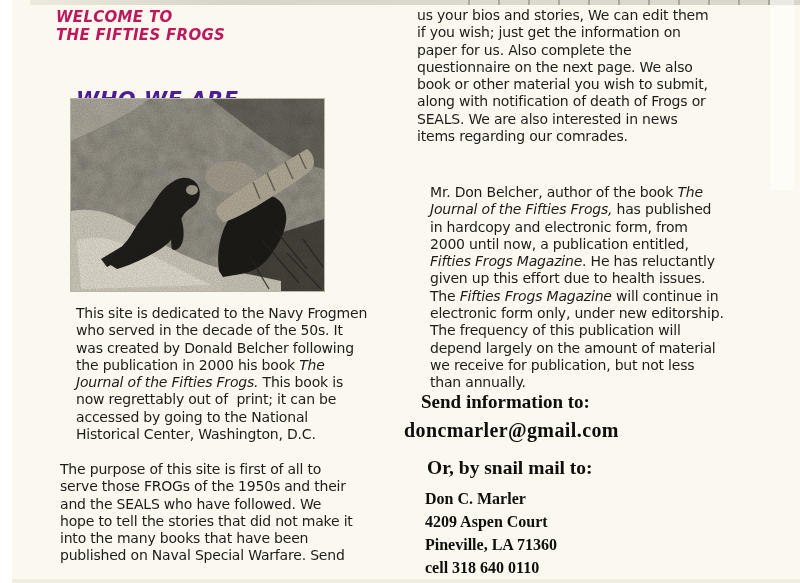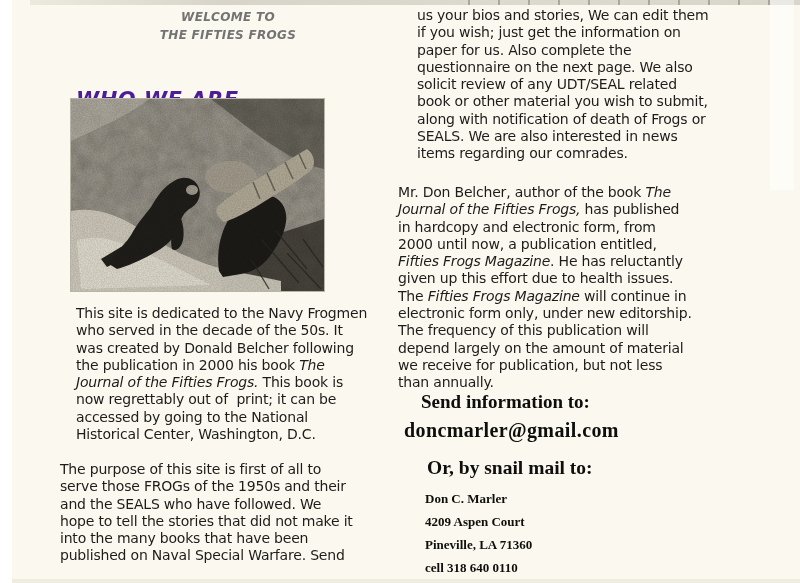--- a/index.html
+++ b/index.html
@@ -13,44 +13,44 @@
   
   .left-strip{left:0;top:0;width:12px;height:583px;background:#ffffff;}
   .top-band{left:30px;top:0;right:0;height:5px;
     background:linear-gradient(90deg,#eceade,#d7d5ca 25%,#dcdacf 60%,#d9d7cc);}
   .top-ticks{left:440px;top:0;width:356px;height:5px;
     background:repeating-linear-gradient(90deg,transparent 0 28px,rgba(130,128,118,.55) 28px 30px);}
   .bottom-edge{left:12px;bottom:0;right:0;height:4px;background:#efede2;}
   .right-streak{left:770px;top:0;width:24px;height:190px;background:rgba(255,255,255,.45);}
 
   
-  .site-title{left:56px;top:8px;width:344px;text-align:center;
-    font-weight:bold;font-style:italic;font-size:12px;line-height:18px;
-    letter-spacing:.3px;color:#737373;}
+  .site-title{left:56px;top:8px;width:344px;
+    font-weight:bold;font-style:italic;font-size:15px;line-height:18px;
+    letter-spacing:.3px;color:#be185d;}
   .who-heading{left:76px;top:88px;font-weight:bold;font-style:italic;
     font-size:21px;letter-spacing:.5px;color:#4c1d95;}
 
   
   .photo{left:70px;top:98px;width:255px;height:194px;border:1px solid #b7b4a8;box-sizing:border-box;}
   .photo svg{display:block;width:100%;height:100%;}
 
   
   .para{font-size:14px;letter-spacing:-0.2px;}
   .para .line{white-space:pre;line-height:17.3px;}
   .p-left1{left:76px;top:305px;}
   .p-left2{left:60px;top:461px;}
   .p-right1{left:417px;top:7px;}
-  .p-right2{left:398px;top:184px;}
+  .p-right2{left:430px;top:184px;}
 
   
   .serif{font-family:Liberation Serif, serif;font-weight:bold;color:#0e0e0c;}
   .send-label{left:421px;top:391px;font-size:19px;}
   .email{left:404px;top:419px;font-size:20px;letter-spacing:.4px;}
   .snail-label{left:427px;top:457px;font-size:19.5px;}
-  .address{left:425px;top:487px;font-size:13px;}
+  .address{left:425px;top:487px;font-size:16px;}
   .address .line{white-space:pre;line-height:23px;}
 </style>
 </head>
 <body>
 
 <div class="abs left-strip"></div>
 <div class="abs top-band"></div>
 <div class="abs top-ticks"></div>
 <div class="abs right-streak"></div>
 <div class="abs bottom-edge"></div>
@@ -133,21 +133,20 @@
     <div class="line">hope to tell the stories that did not make it</div>
     <div class="line">into the many books that have been</div>
     <div class="line">published on Naval Special Warfare. Send</div>
   </div>
 
 <div class="abs para p-right1">
     <div class="line">us your bios and stories, We can edit them</div>
     <div class="line">if you wish; just get the information on</div>
     <div class="line">paper for us. Also complete the</div>
     <div class="line">questionnaire on the next page. We also</div>
-    <div class="line">solicit review of any UDT/SEAL related</div>
     <div class="line">book or other material you wish to submit,</div>
     <div class="line">along with notification of death of Frogs or</div>
     <div class="line">SEALS. We are also interested in news</div>
     <div class="line">items regarding our comrades.</div>
   </div>
 <div class="abs para p-right2">
     <div class="line">Mr. Don Belcher, author of the book <i>The</i></div>
     <div class="line"><i>Journal of the Fifties Frogs,</i> has published</div>
     <div class="line">in hardcopy and electronic form, from</div>
     <div class="line">2000 until now, a publication entitled,</div>

